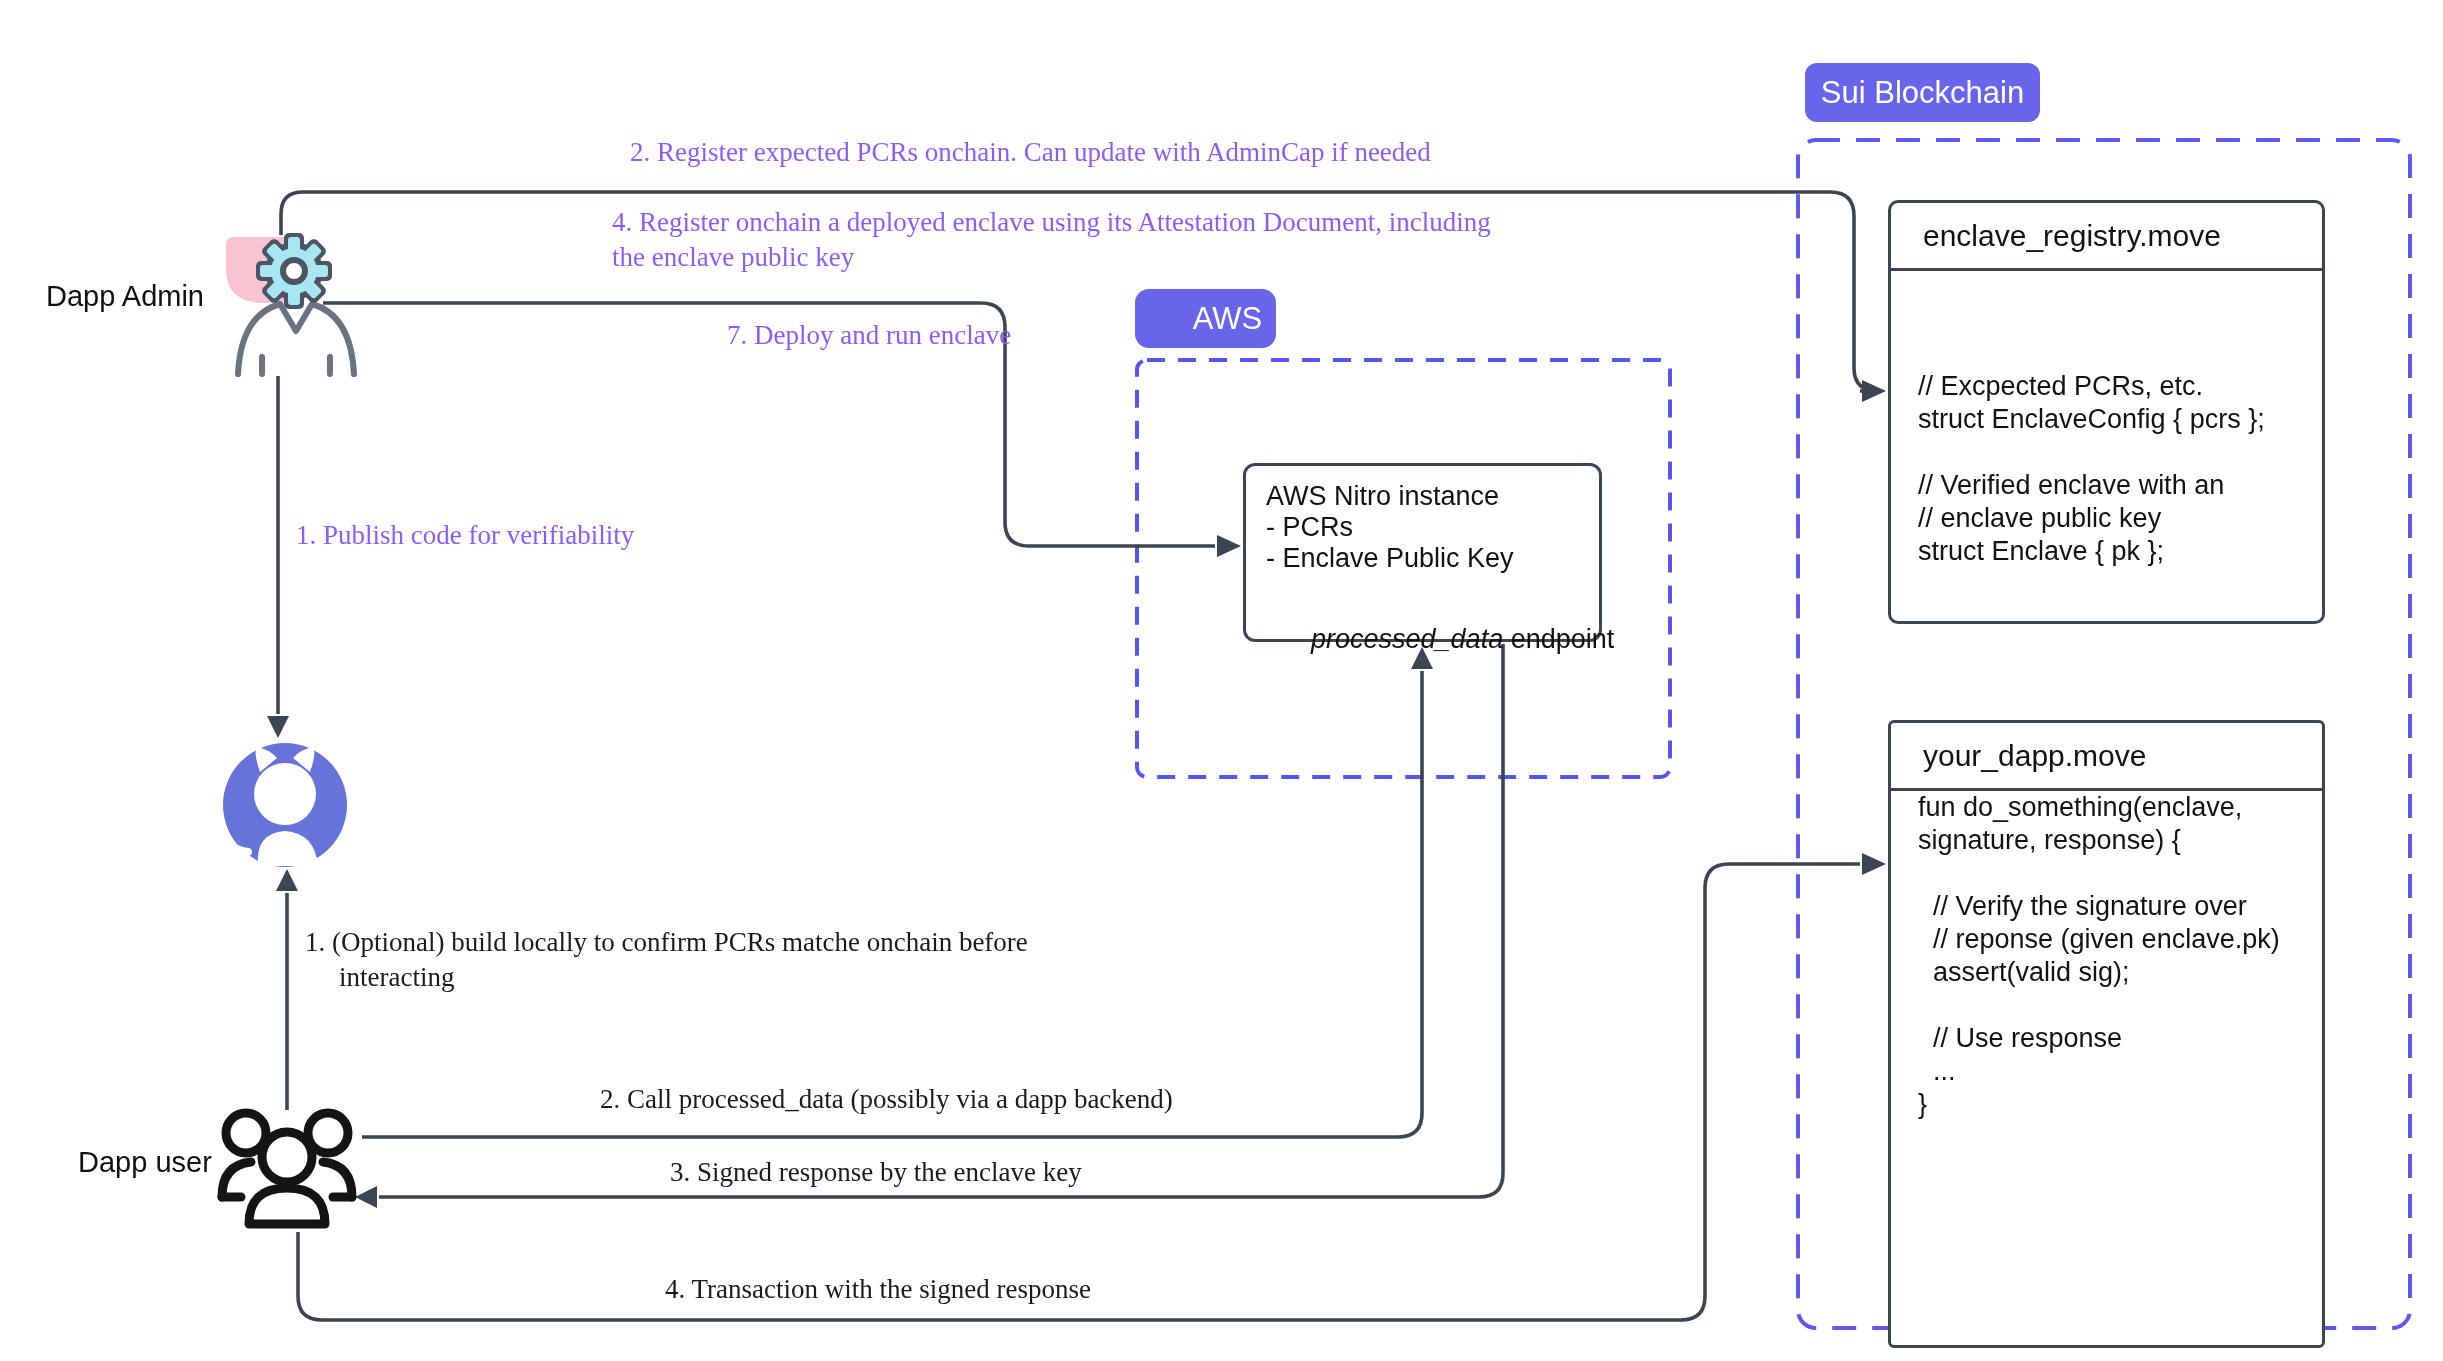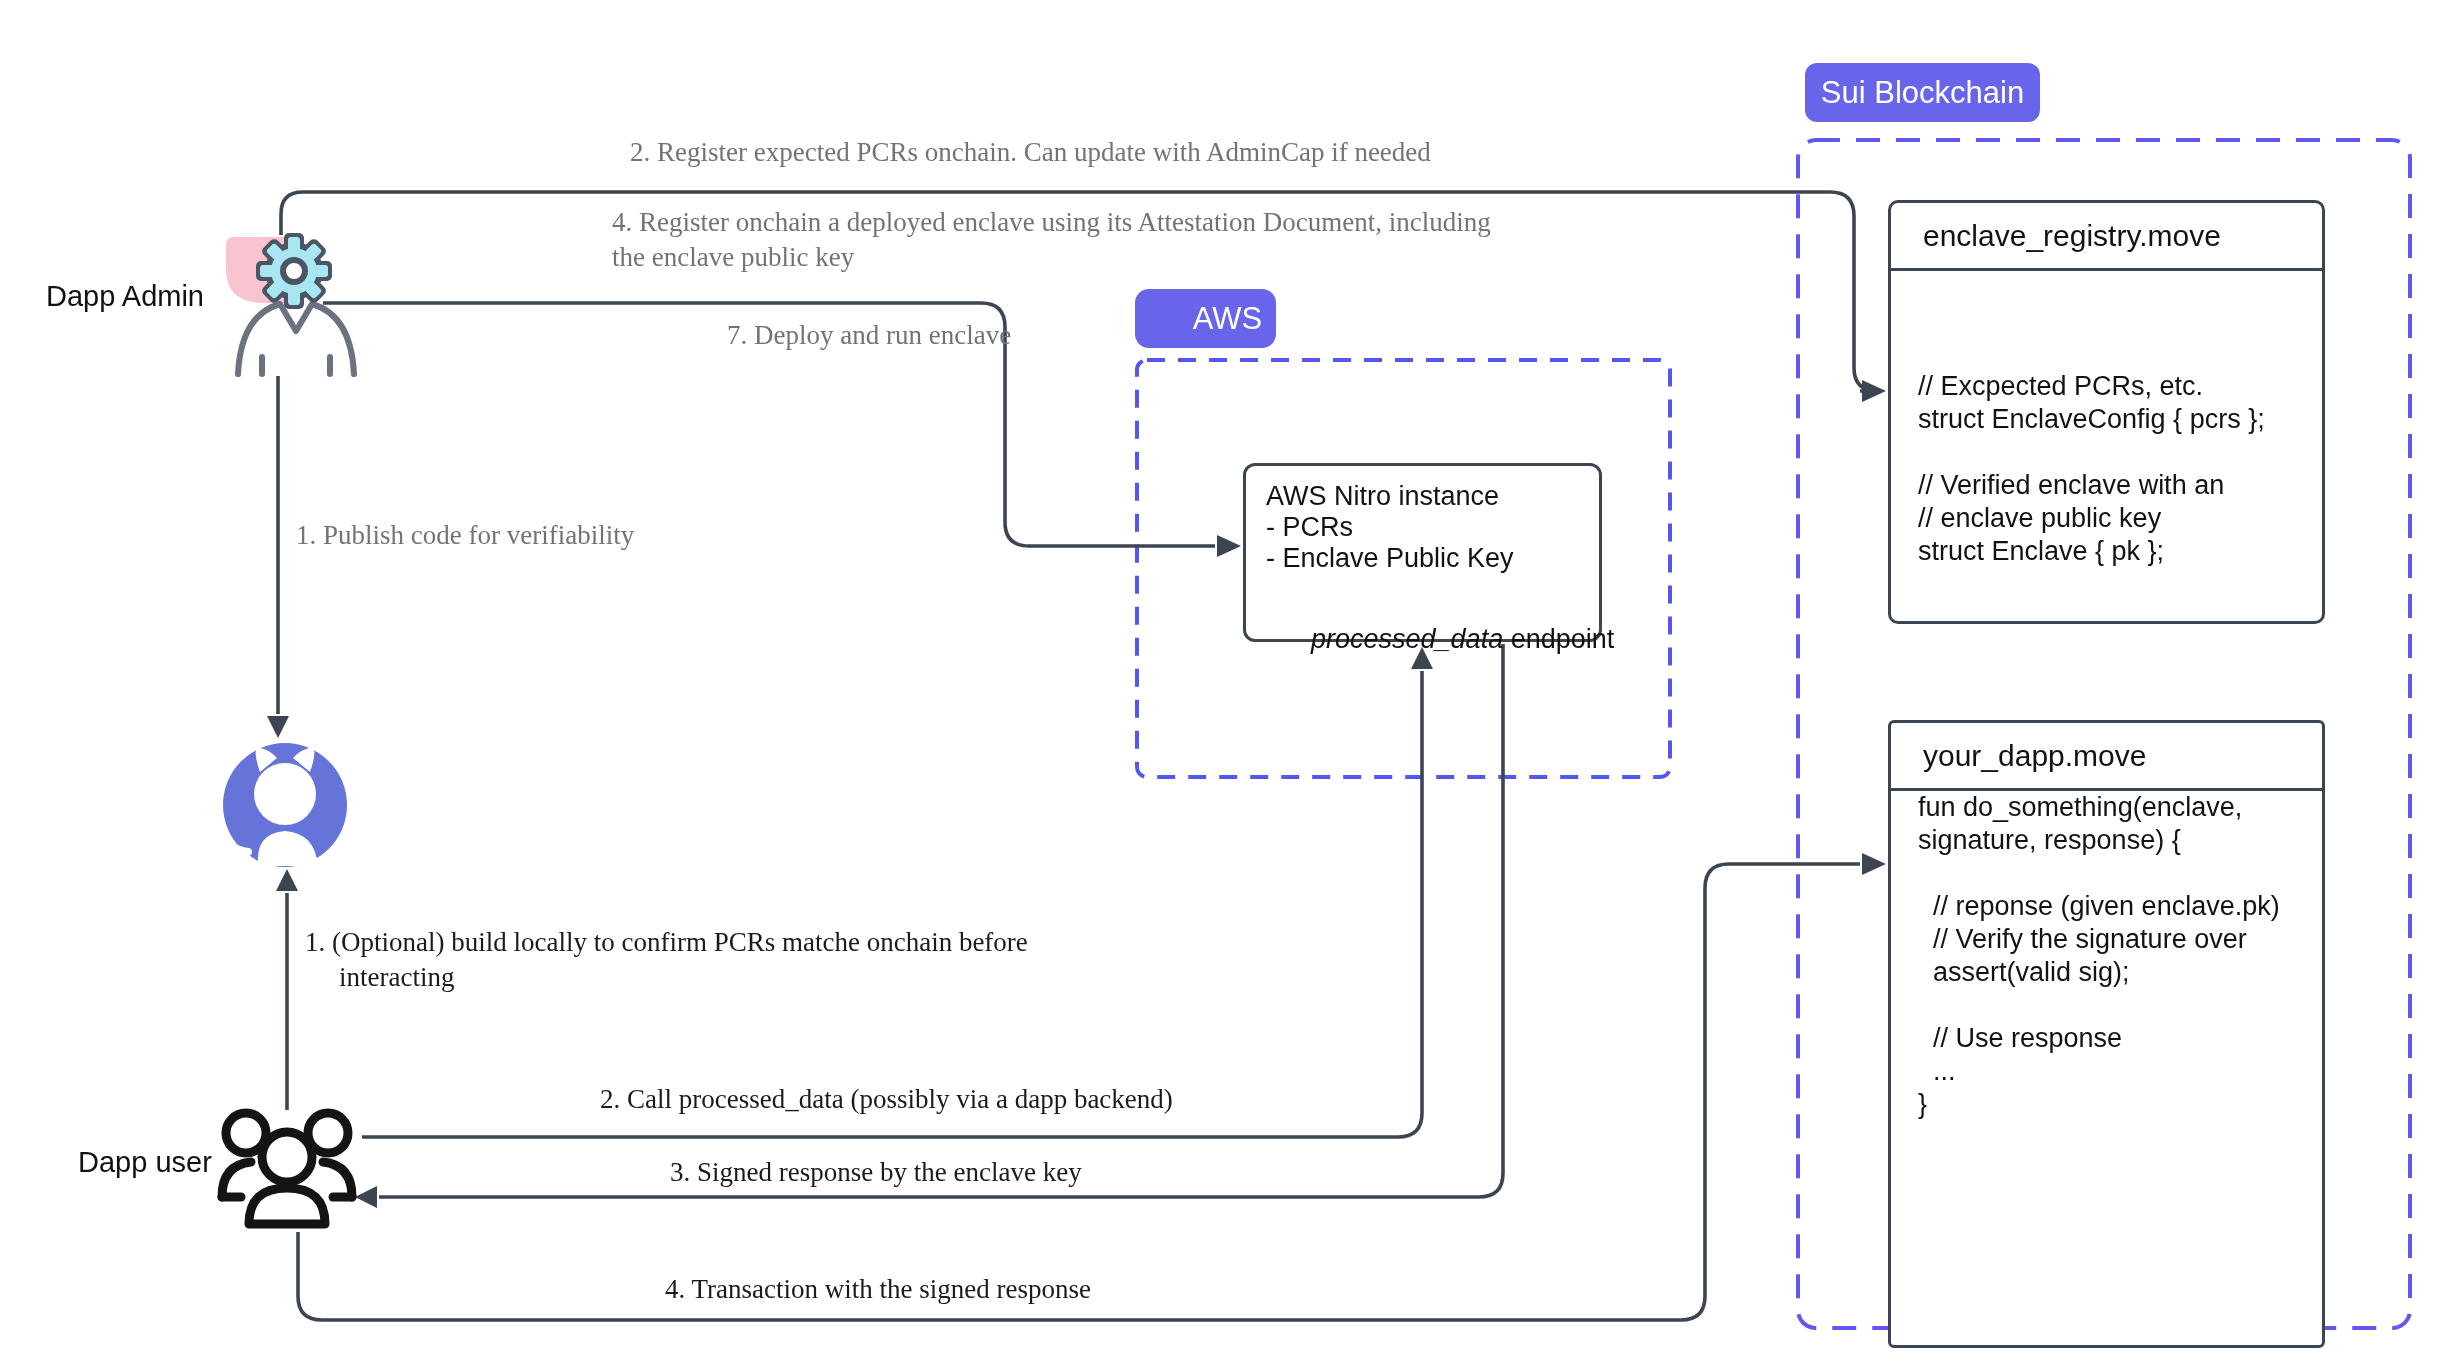--- a/index.html
+++ b/index.html
@@ -9,21 +9,21 @@
   .abs{position:absolute;}
   .badge{position:absolute;background:#6965ea;color:#ffffff;font-size:31px;
          display:flex;align-items:center;justify-content:center;border-radius:12px;
          font-family:"Liberation Sans",sans-serif;}
   .box{position:absolute;border:3px solid #3e4552;border-radius:10px;background:#ffffff;box-sizing:border-box;}
   .box-header{height:65px;border-bottom:3px solid #3e4552;display:flex;align-items:center;
               padding-left:32px;font-size:30px;color:#121212;}
   .code-body{padding-left:27px;font-size:27px;color:#121212;}
   .code-line{height:33px;line-height:33px;white-space:pre;}
   .label-serif{position:absolute;font-family:"Liberation Serif",serif;font-size:27px;line-height:35px;color:#1b1b1b;}
-  .green{color:#737373;}
+  .green{color:#8b5cf6;}
   .actor-label{position:absolute;font-size:29px;color:#111111;font-family:"Liberation Sans",sans-serif;}
   .nitro-line{height:31px;line-height:31px;white-space:pre;font-size:27px;color:#121212;}
 </style>
 </head>
 <body>
 
 <div id="canvas">
 
   <svg width="2443" height="1361">
     <rect x="1798" y="140" width="612" height="1188" rx="18" fill="none" stroke="#6158f0" stroke-width="4" stroke-dasharray="24 16"></rect>
@@ -74,22 +74,22 @@
       <div class="code-line">struct Enclave { pk };</div>
     </div>
   </div>
 
   <div class="box" style="left:1888px;top:720px;width:437px;height:628px;border-radius:6px;">
     <div class="box-header">your_dapp.move</div>
     <div class="code-body" style="">
       <div class="code-line">fun do_something(enclave,</div>
       <div class="code-line">signature, response) {</div>
       <div class="code-line"></div>
+      <div class="code-line">  // Verify the signature over</div>
       <div class="code-line">  // reponse (given enclave.pk)</div>
-      <div class="code-line">  // Verify the signature over</div>
       <div class="code-line">  assert(valid sig);</div>
       <div class="code-line"></div>
       <div class="code-line">  // Use response</div>
       <div class="code-line">  ...</div>
       <div class="code-line">}</div>
     </div>
   </div>
 
   <div class="box" style="left:1243px;top:463px;width:359px;height:179px;border-radius:12px;">
     <div style="padding:15px 0 0 20px;">

